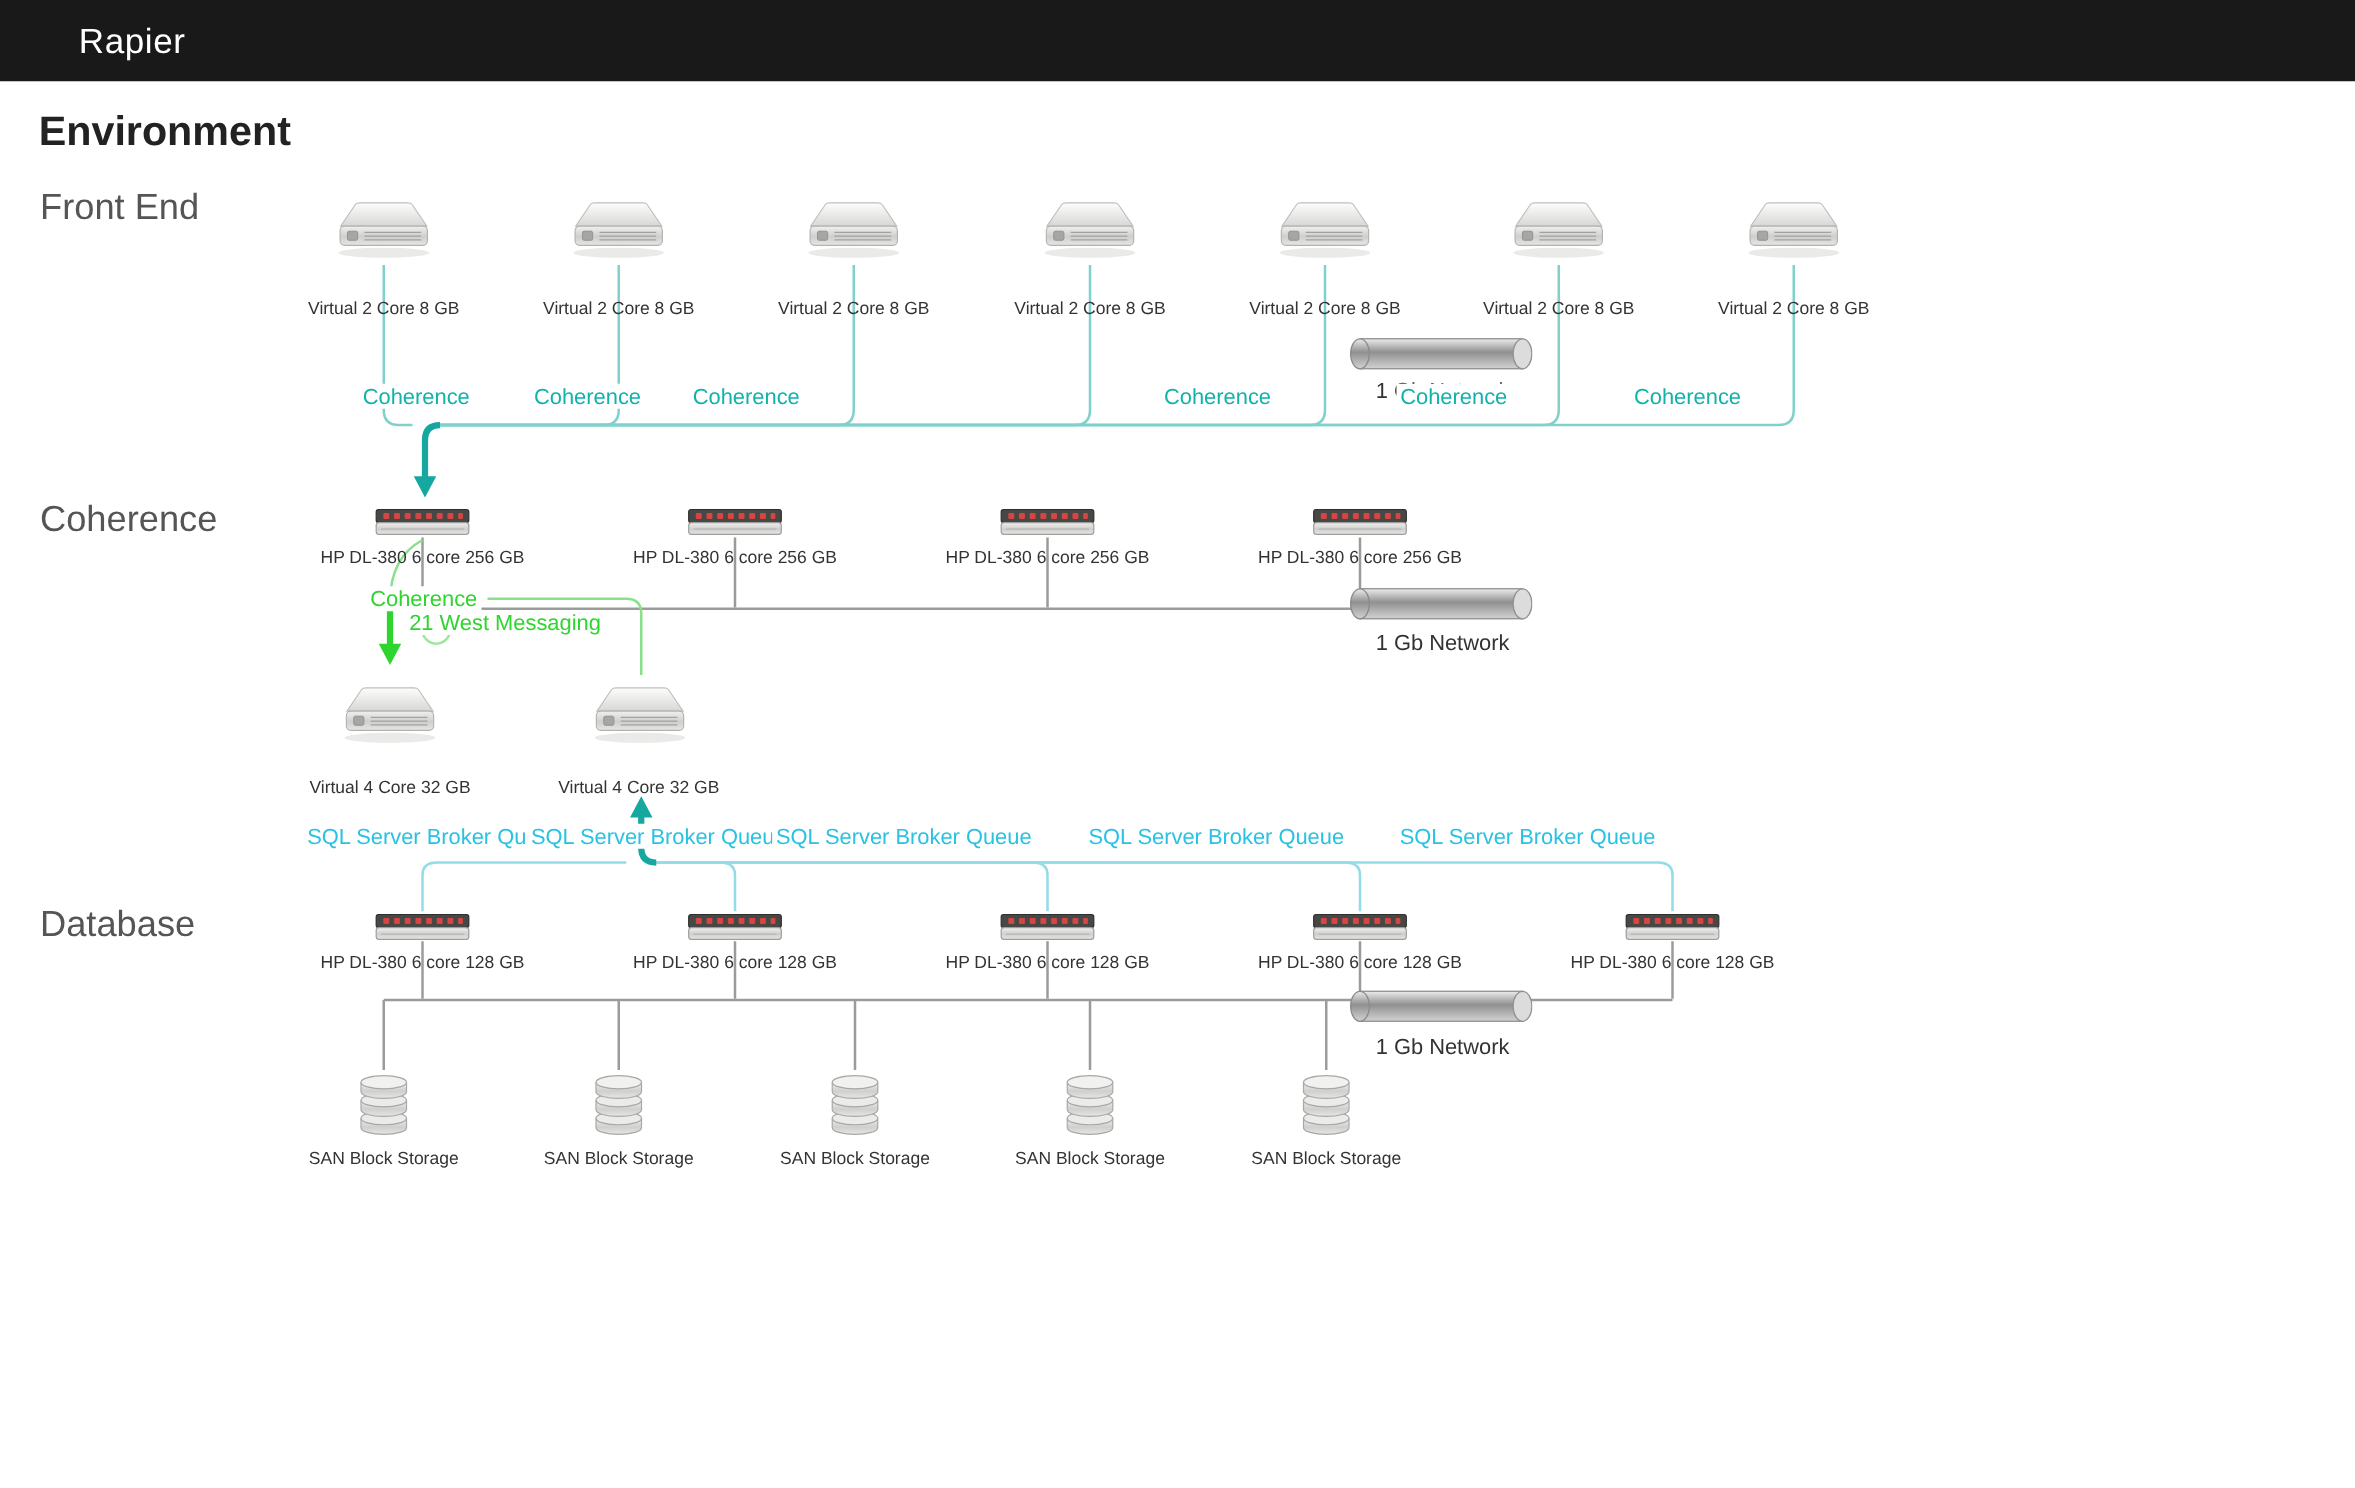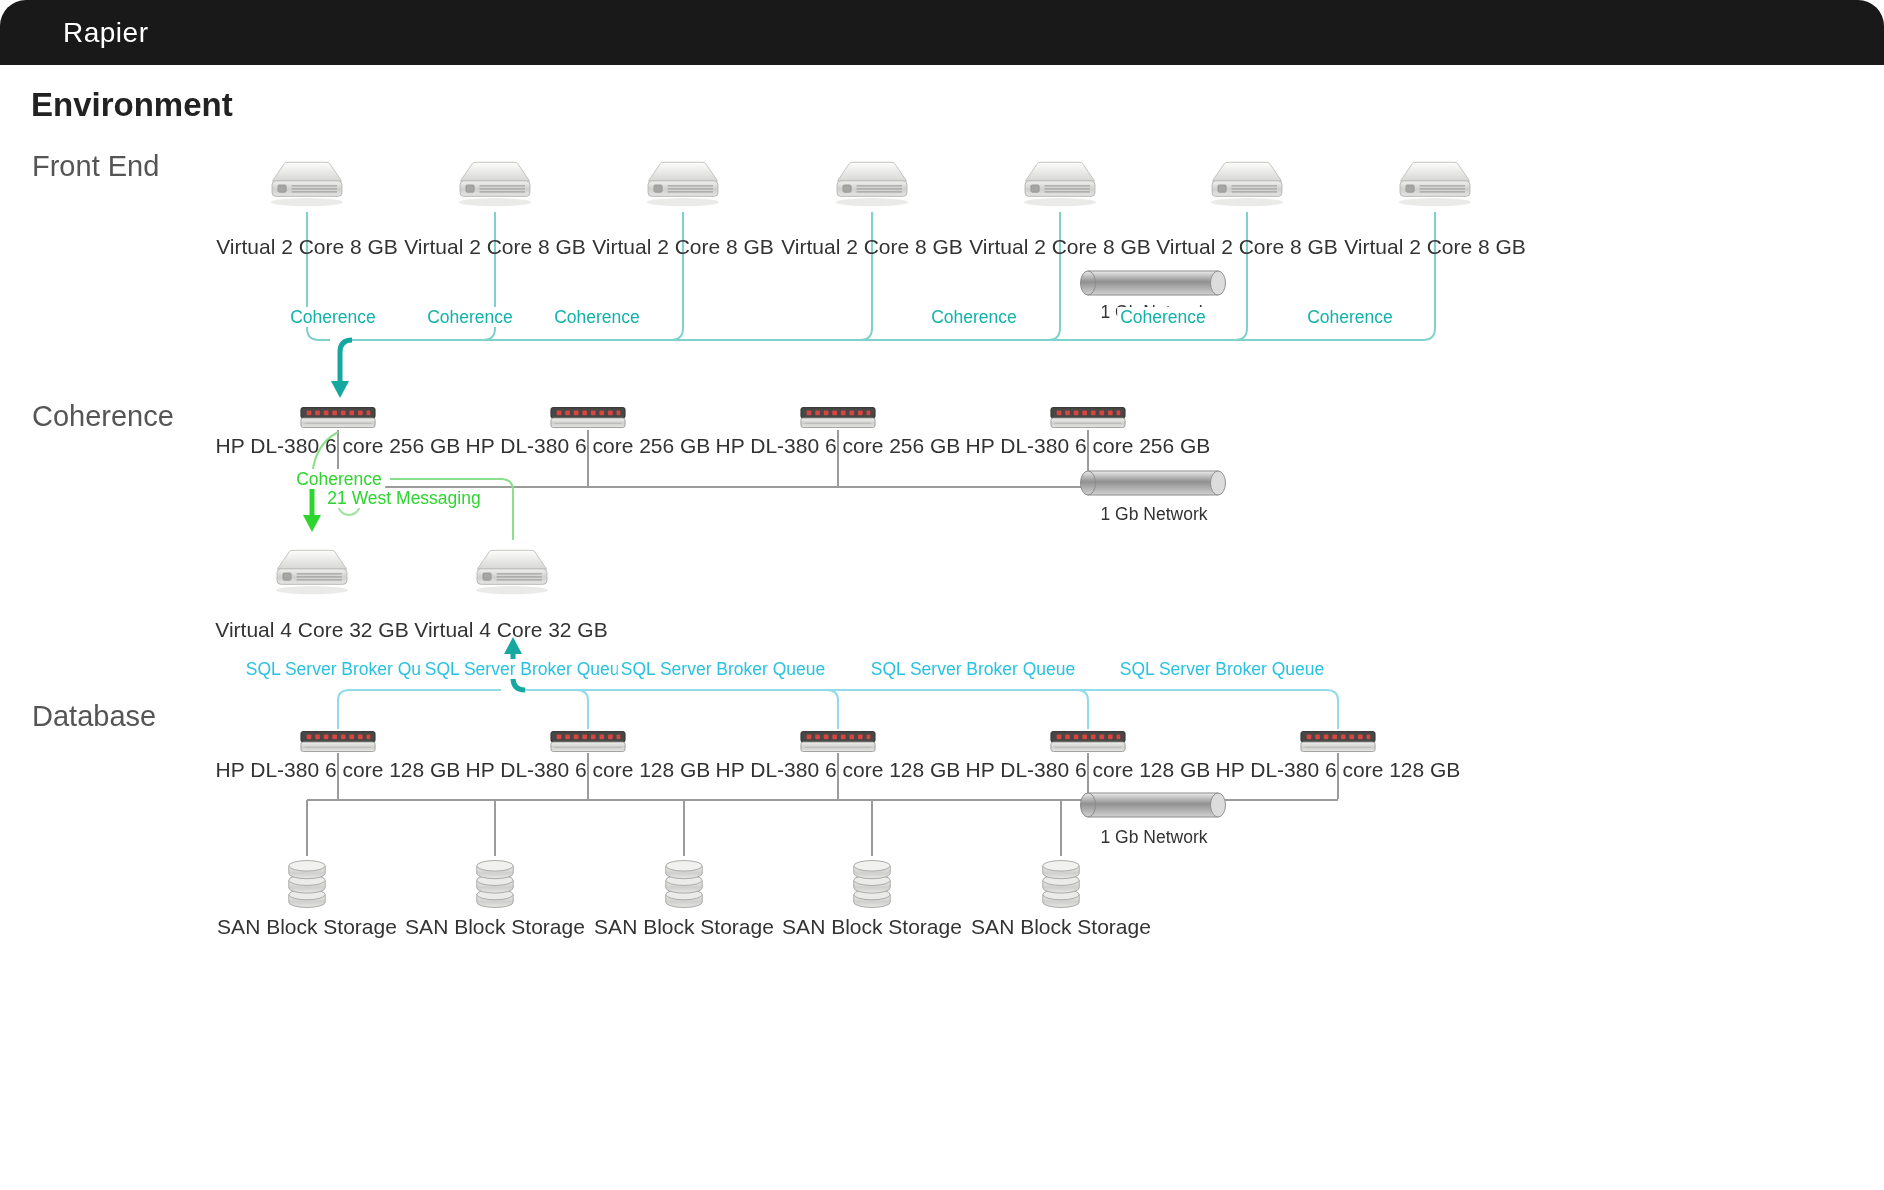--- a/index.html
+++ b/index.html
@@ -1,30 +1,30 @@
 <!DOCTYPE html>
 <html><head>
 <meta charset="utf-8">
 <style>
   * { box-sizing: border-box; margin: 0; padding: 0; }
   html,body { background:#fff; }
   body { font-family:"Liberation Sans", sans-serif; }
-  .page { position:relative; width:1884px; height:1190px; background:#fff; overflow:hidden;border-radius:26px; }
+  .page { position:relative; width:1884px; height:1190px; background:#fff; overflow:hidden; }
 
   .navbar { position:absolute; top:0; left:0; width:100%; height:65px; background:#191919; display:flex; align-items:center; z-index:10; }
   .brand { color:#fff; font-size:28px; margin-left:63px; font-weight:400; letter-spacing:0.5px; }
   .nav-title { color:#fff; font-size:24px; margin-left:62px; font-weight:400; }
 
   .page-title { position:absolute; left:31px; top:86px; font-size:33px; font-weight:700; color:#222; z-index:3; }
   .tier-label { position:absolute; font-size:29px; color:#555; z-index:3; }
 
   .edges { position:absolute; top:0; left:0; z-index:1; pointer-events:none; }
 
   .node { position:absolute; transform:translateX(-50%); z-index:3; line-height:0; }
-  .nlabel { position:absolute; transform:translateX(-50%); font-size:21px; color:#333; white-space:nowrap; z-index:3; line-height:21px; }
+  .nlabel { position:absolute; transform:translateX(-50%); font-size:14px; color:#333; white-space:nowrap; z-index:3; line-height:21px; }
 
   .pipe { position:absolute; transform:translateX(-50%); z-index:2; line-height:0; }
   .netlabel { position:absolute; transform:translateX(-50%); font-size:17.5px; color:#333; white-space:nowrap; z-index:2; line-height:20px; }
 
   .elabel { position:absolute; transform:translateX(-50%); font-size:17.5px; white-space:nowrap; background:#fff; padding:0 3px; z-index:4; line-height:20px; }
   .elabel.coh { color:#12b2aa; }
   .elabel.sql { color:#29c2e2; }
   .elabel.grn { color:#2ed52e; }
 </style>
 </head>
@@ -97,21 +97,21 @@
 
 <div class="page">
 
   <header class="navbar">
     <span class="brand">Rapier</span>
   </header>
 
   <h1 class="page-title">Environment</h1>
   <div class="tier-label" style="left:32px;top:150px">Front End</div>
   <div class="tier-label" style="left:32px;top:400px">Coherence</div>
-  <div class="tier-label" style="left:32px;top:700px">Database</div>
+  <div class="tier-label" style="left:32px;top:724px">Database</div>
 
   <svg class="edges" width="1884" height="1190">
 
     <g fill="none" stroke="#7fd1cb" stroke-width="2">
       <path d="M307 212 V328 Q307 340 319 340 H330"></path>
       <path d="M495 212 V328 Q495 340 483 340 H352"></path>
       <path d="M683 212 V328 Q683 340 671 340 H352"></path>
       <path d="M872 212 V328 Q872 340 860 340 H352"></path>
       <path d="M1060 212 V328 Q1060 340 1048 340 H352"></path>
       <path d="M1247 212 V328 Q1247 340 1235 340 H352"></path>

